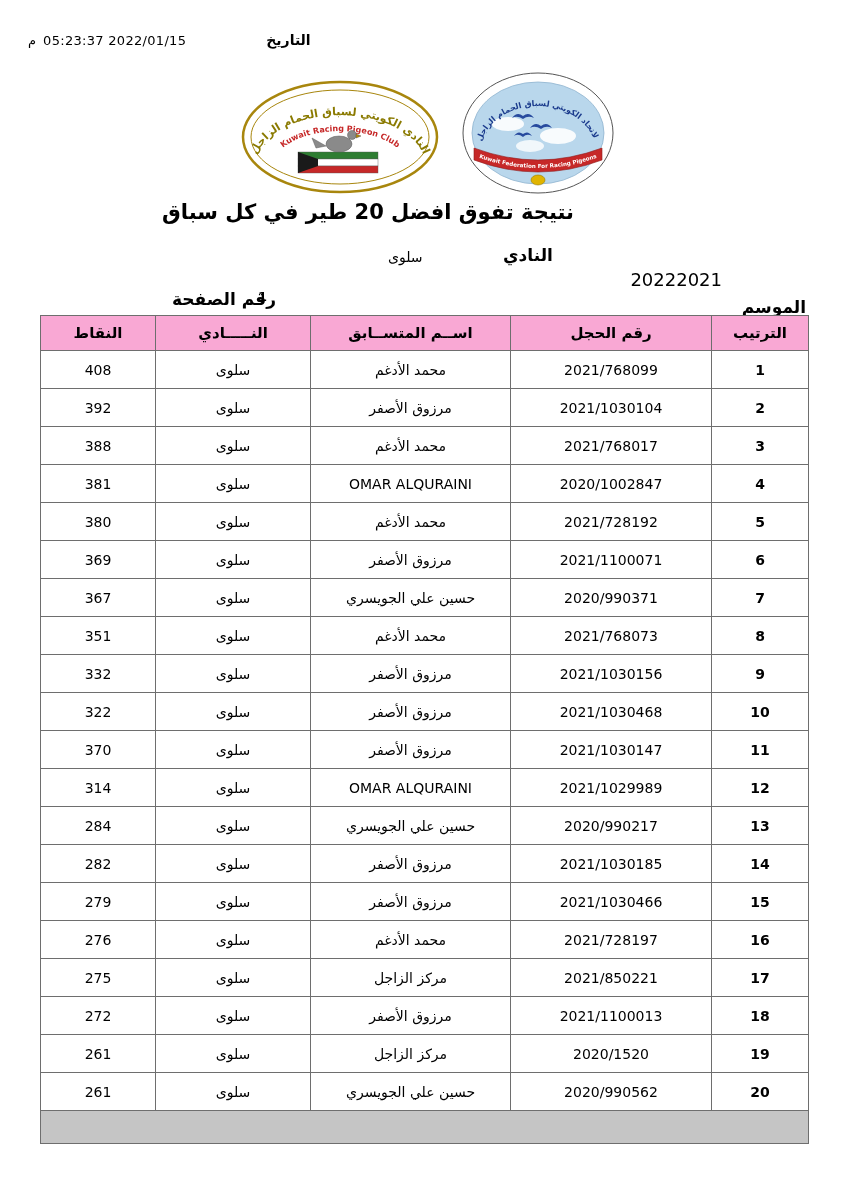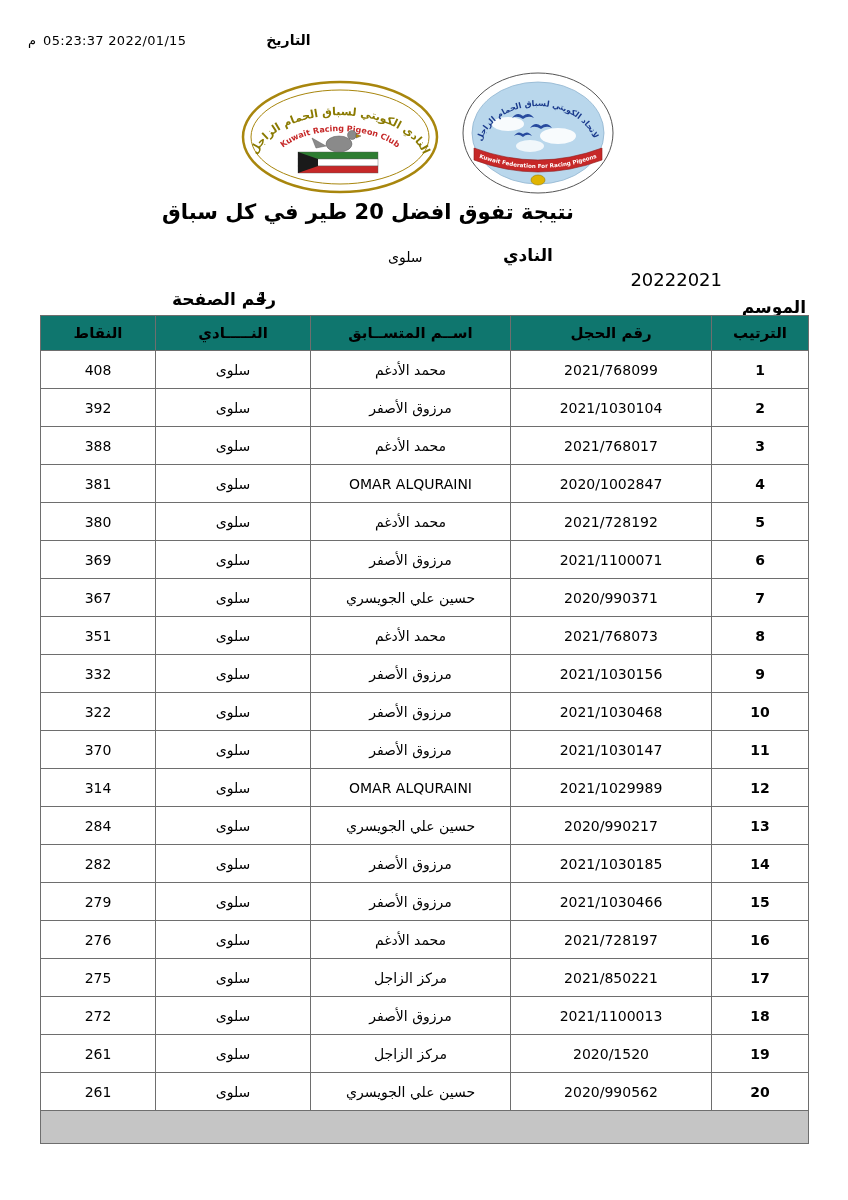--- a/index.html
+++ b/index.html
@@ -26,21 +26,21 @@
   .pagenum-value{position:absolute;top:289px;left:258px;font-size:13px;font-weight:bold;}
   
   table.results{
     position:absolute;top:315px;left:40px;width:768px;
     border-collapse:collapse;direction:rtl;table-layout:fixed;
   }
   table.results th,table.results td{
     border:1px solid #6e6e6e;text-align:center;vertical-align:middle;
     padding:0 4px;overflow:hidden;white-space:nowrap;
   }
-  table.results th{background:#0f766e;height:34px;font-size:15px;font-weight:bold;}
+  table.results th{background:#f9a8d4;height:34px;font-size:15px;font-weight:bold;}
   table.results td{height:37px;font-size:14px;background:#fff;}
   td.rank-cell{background:#c5c5c5;font-weight:bold;font-size:15px;}
   td.ring-cell{font-size:15px;direction:ltr;}
   td.name-cell{font-size:14px;margin-top:12px;}
   td.club-cell{font-size:13px;}
   td.points-cell{font-size:14px;direction:ltr;}
   tr.footer-row td{background:#c5c5c5;height:32px;}
 </style>
 </head>
 <body>

